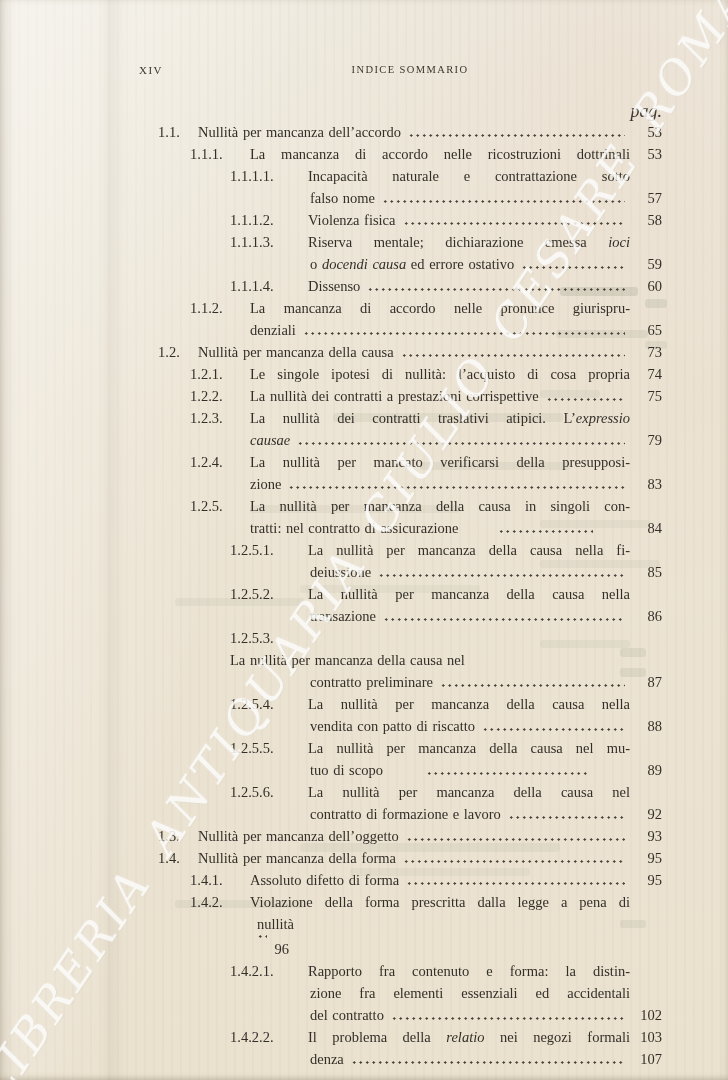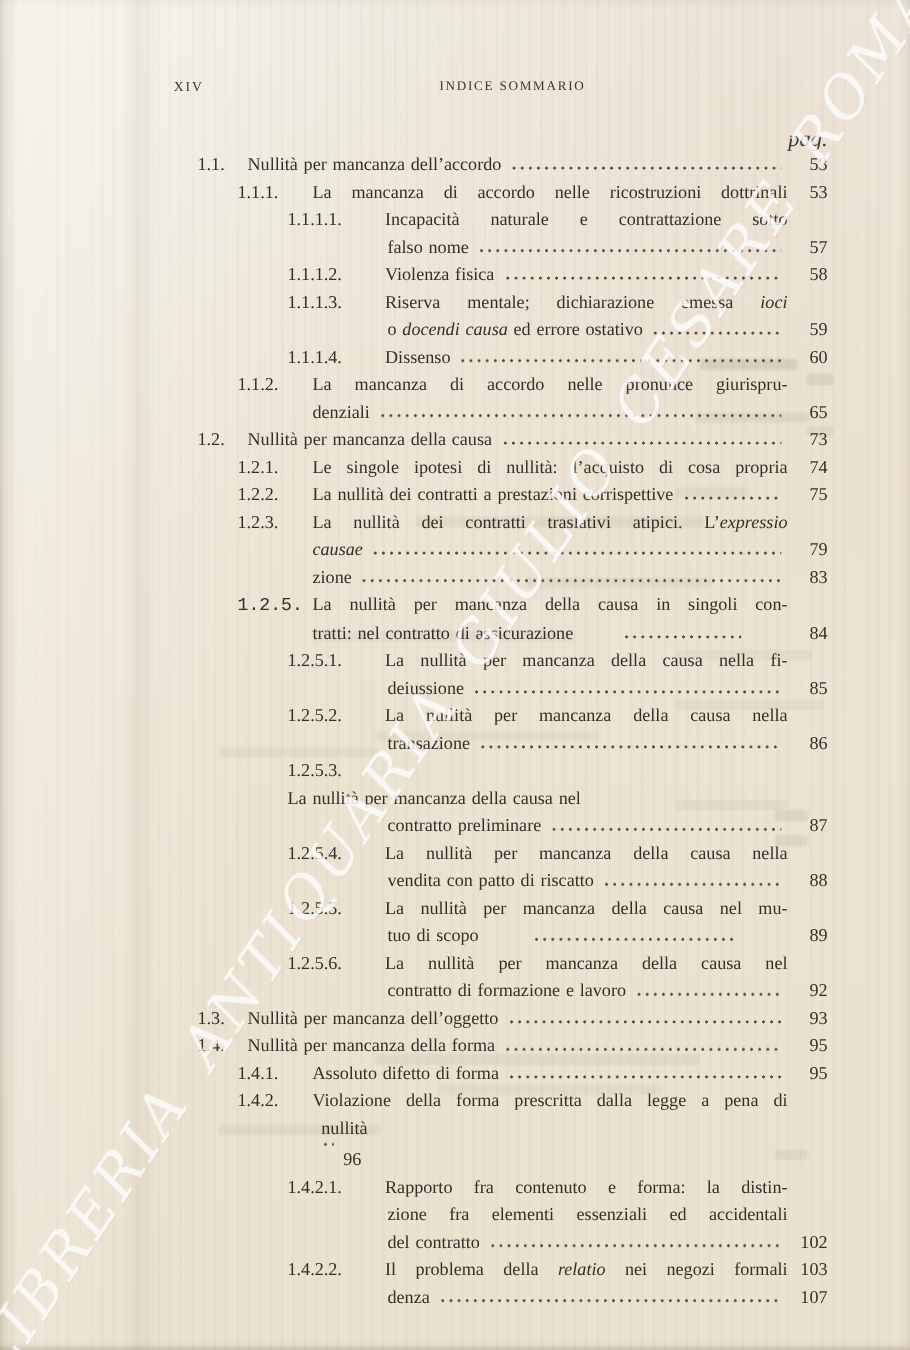--- a/index.html
+++ b/index.html
@@ -156,27 +156,32 @@
       <div class="line" style="padding-left: 32px;">
         <span class="num" style="width: 60px;">1.2.3.</span>
         <span class="txt just"><span>La nullità dei contratti traslativi atipici. L’</span><span class="it">expressio</span></span>
         <span class="pg"></span>
       </div>
       <div class="line" style="padding-left: 92px;">
         <span class="txt"><span class="it">causae</span></span>
         <span class="leader"></span>
         <span class="pg">79</span>
       </div>
+      <div class="line" style="padding-left: 32px;">
+        <span class="num" style="width: 60px;">1.2.4.</span>
+        <span class="txt just"><span>La nullità per mancato verificarsi della presupposi-</span></span>
+        <span class="pg"></span>
+      </div>
       <div class="line" style="padding-left: 92px;">
         <span class="txt"><span>zione</span></span>
         <span class="leader"></span>
         <span class="pg">83</span>
       </div>
       <div class="line" style="padding-left: 32px;">
-        <span class="num" style="width: 60px; font-family: Liberation Mono, monospace;">1.2.5.</span>
+        <span class="num" style="width: 60px;">1.2.5.</span>
         <span class="txt just"><span>La nullità per mancanza della causa in singoli con-</span></span>
         <span class="pg"></span>
       </div>
       <div class="line" style="padding-left: 92px; gap: 32px;">
         <span class="txt"><span>tratti: nel contratto di assicurazione</span></span>
         <span class="leader"></span>
         <span class="pg">84</span>
       </div>
       <div class="line" style="padding-left: 72px;">
         <span class="num" style="width: 78px;">1.2.5.1.</span>

